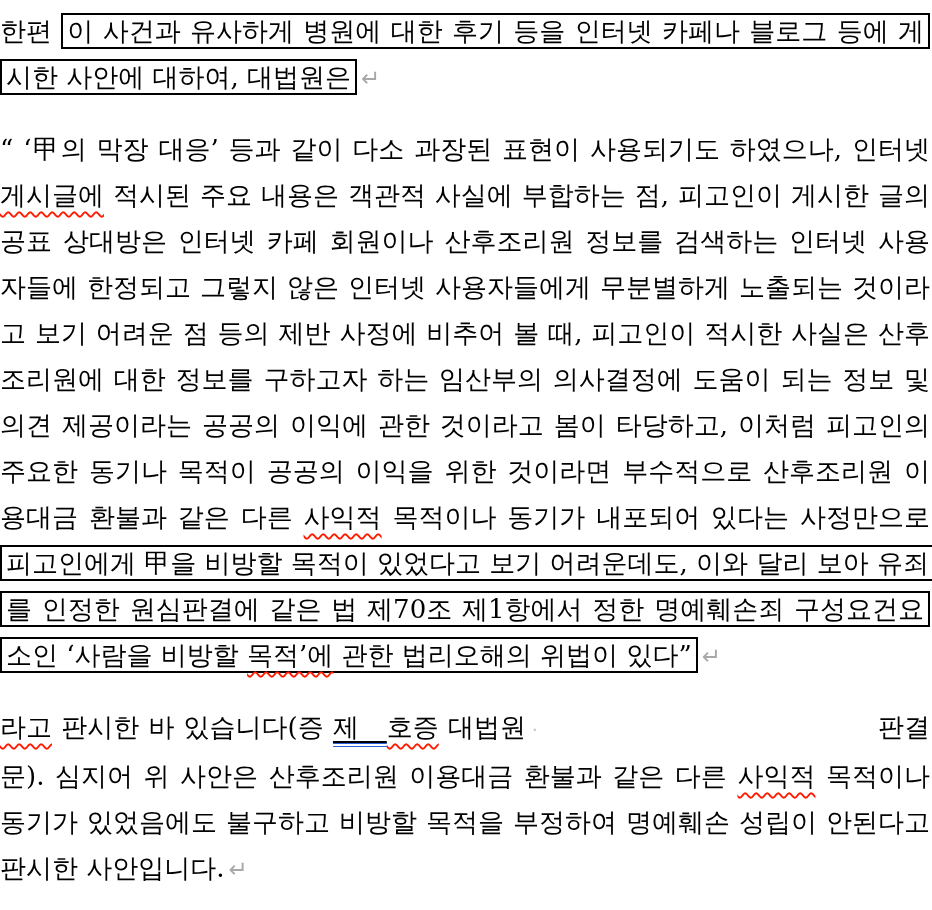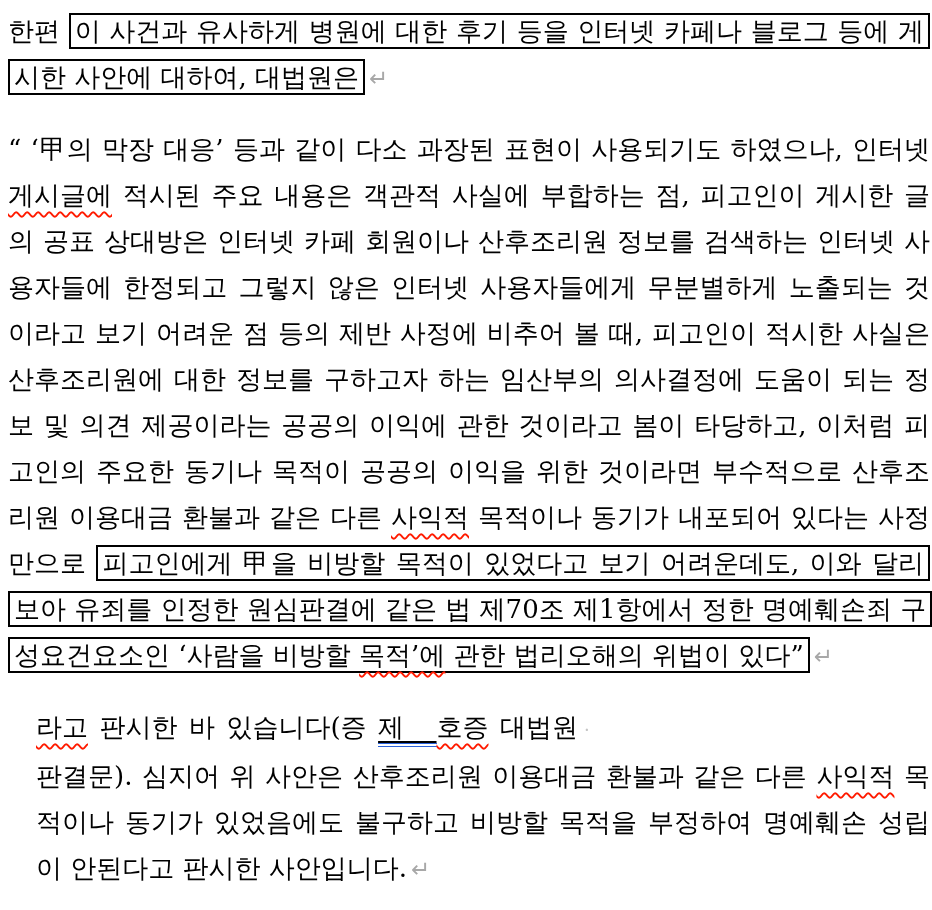--- a/index.html
+++ b/index.html
@@ -9,31 +9,31 @@
   }
   body {
     width: 932px;
     font-family: "DejaVu Serif", "Liberation Serif", serif;
     color: #000000;
   }
   .doc {
     box-sizing: border-box;
     width: 932px;
     min-height: 910px;
-    padding: 8px 2px 6px 8px;
+    padding: 8px 2px 6px 0;
     font-size: 26px;
     line-height: 46px;
     text-align: justify;
     word-break: normal;
     overflow-wrap: anywhere;
   }
   .doc p {
     margin: 0 0 25px 0;
   }
-  .doc p:last-child { margin-bottom: 0; margin-left: 28px; }
+  .doc p:last-child { margin-bottom: 0; }
 
   
   .u {
     text-decoration-color: #000000;
     text-decoration-thickness: 2px;
     text-underline-offset: 5px;
     text-decoration-skip-ink: none;
   }
   
   .boxed {

